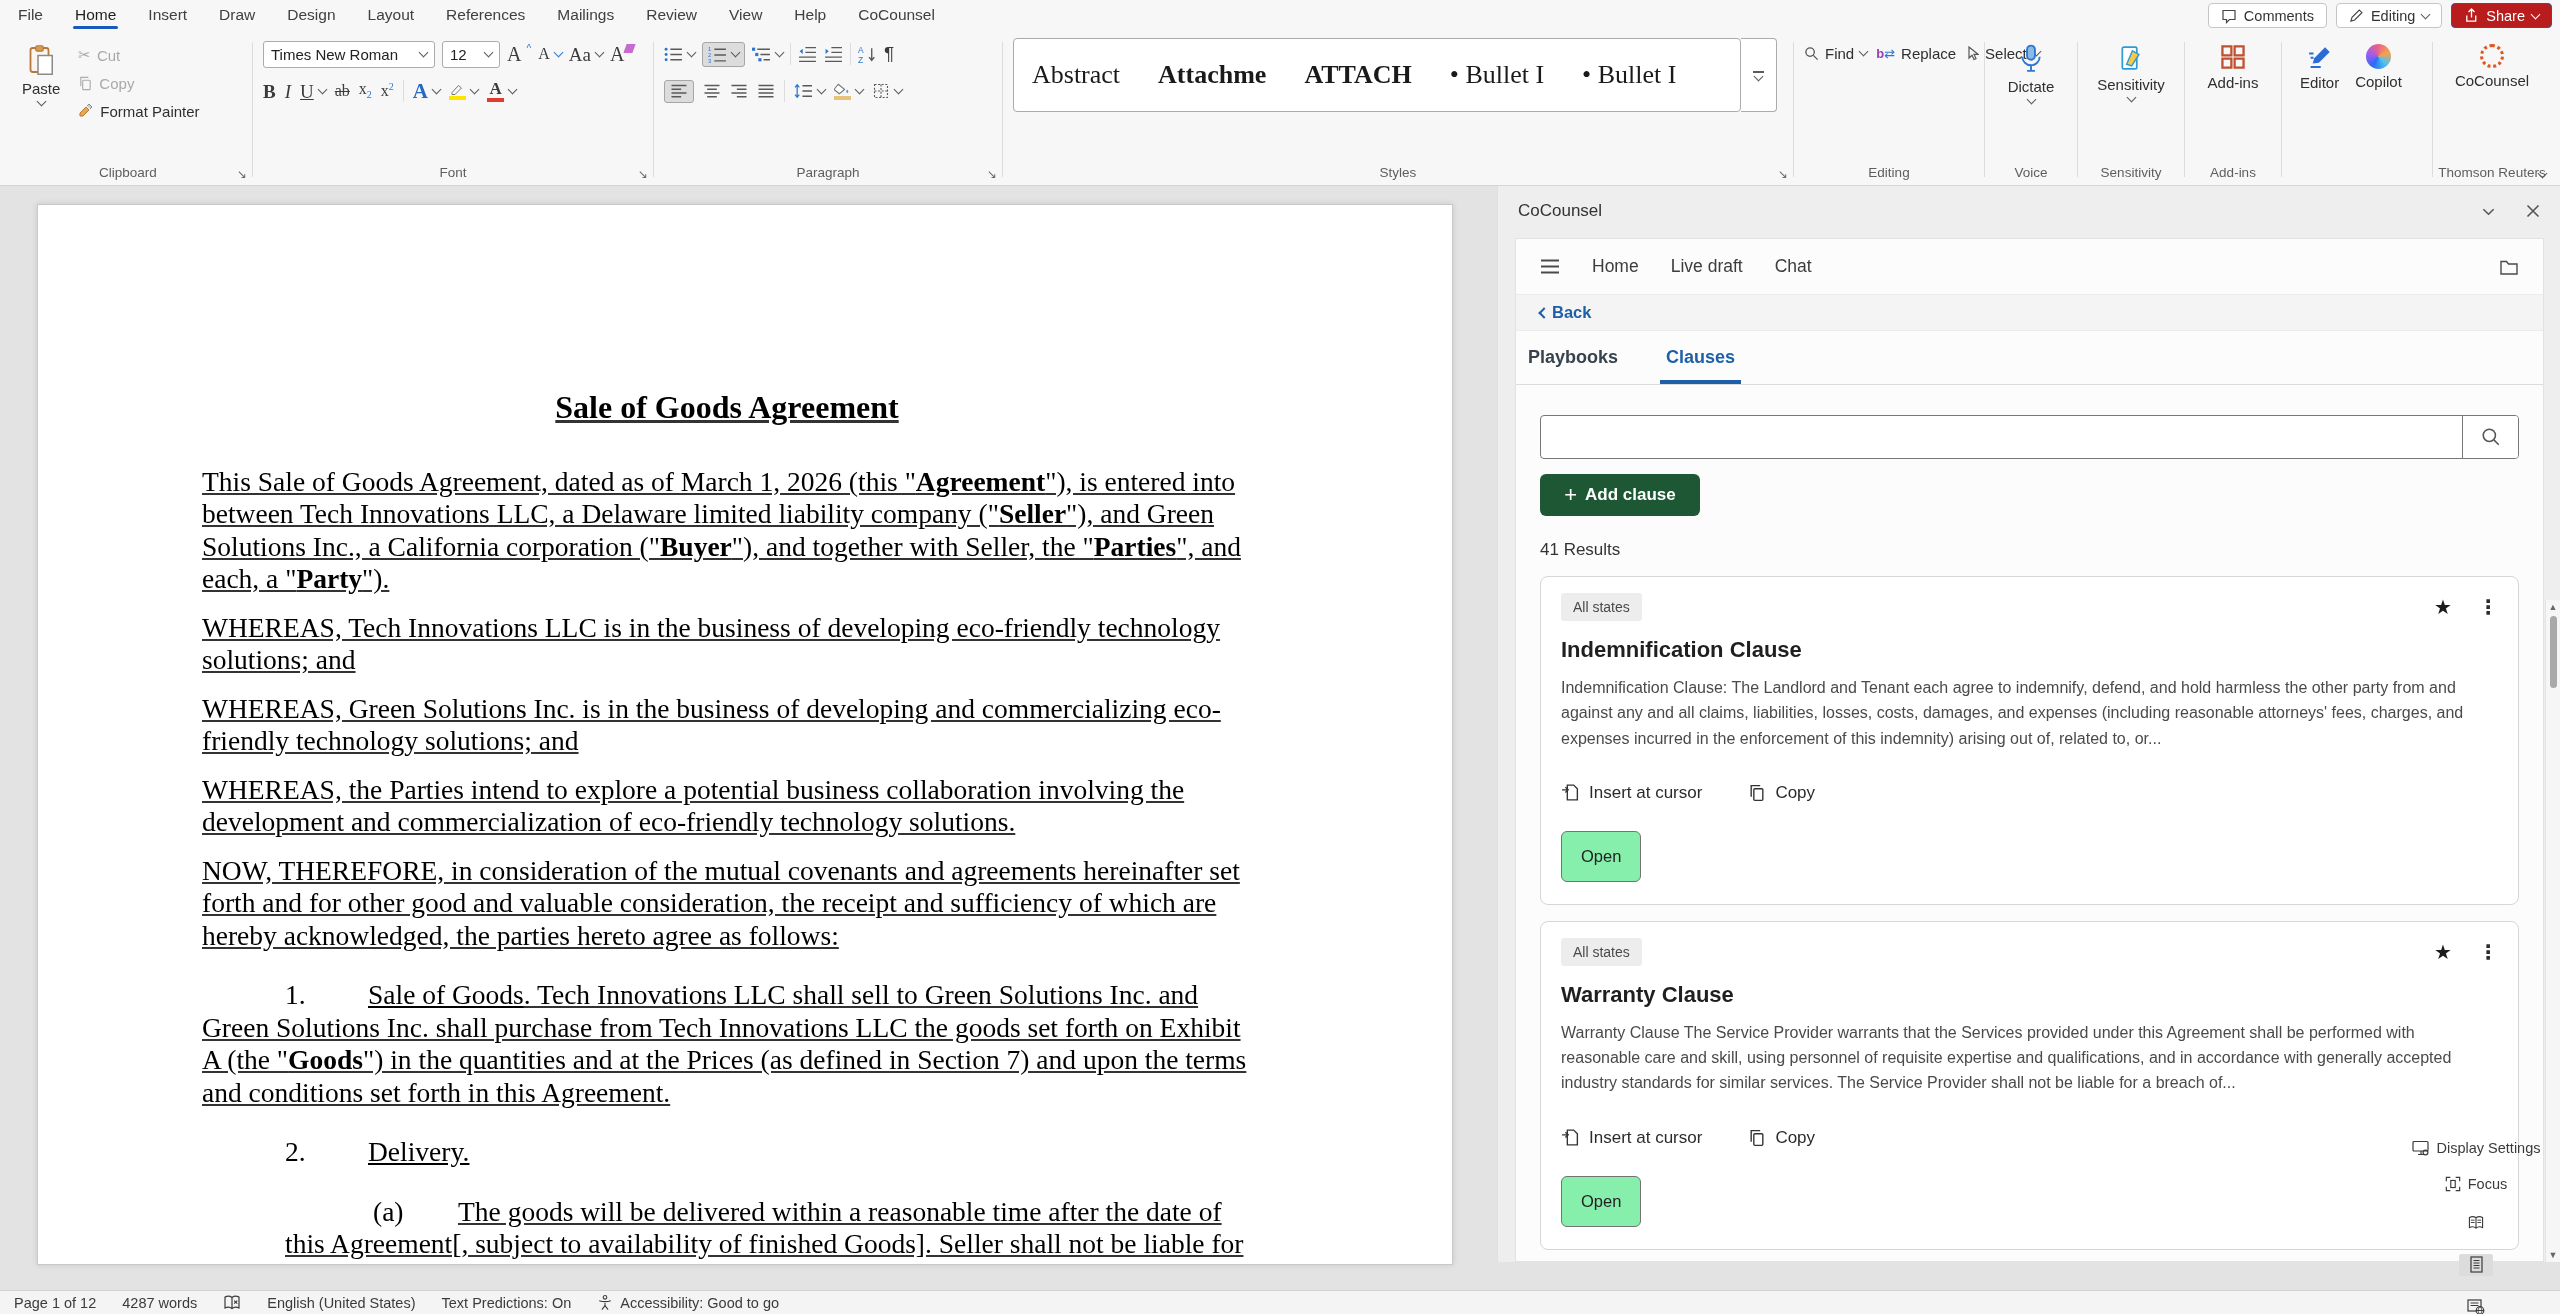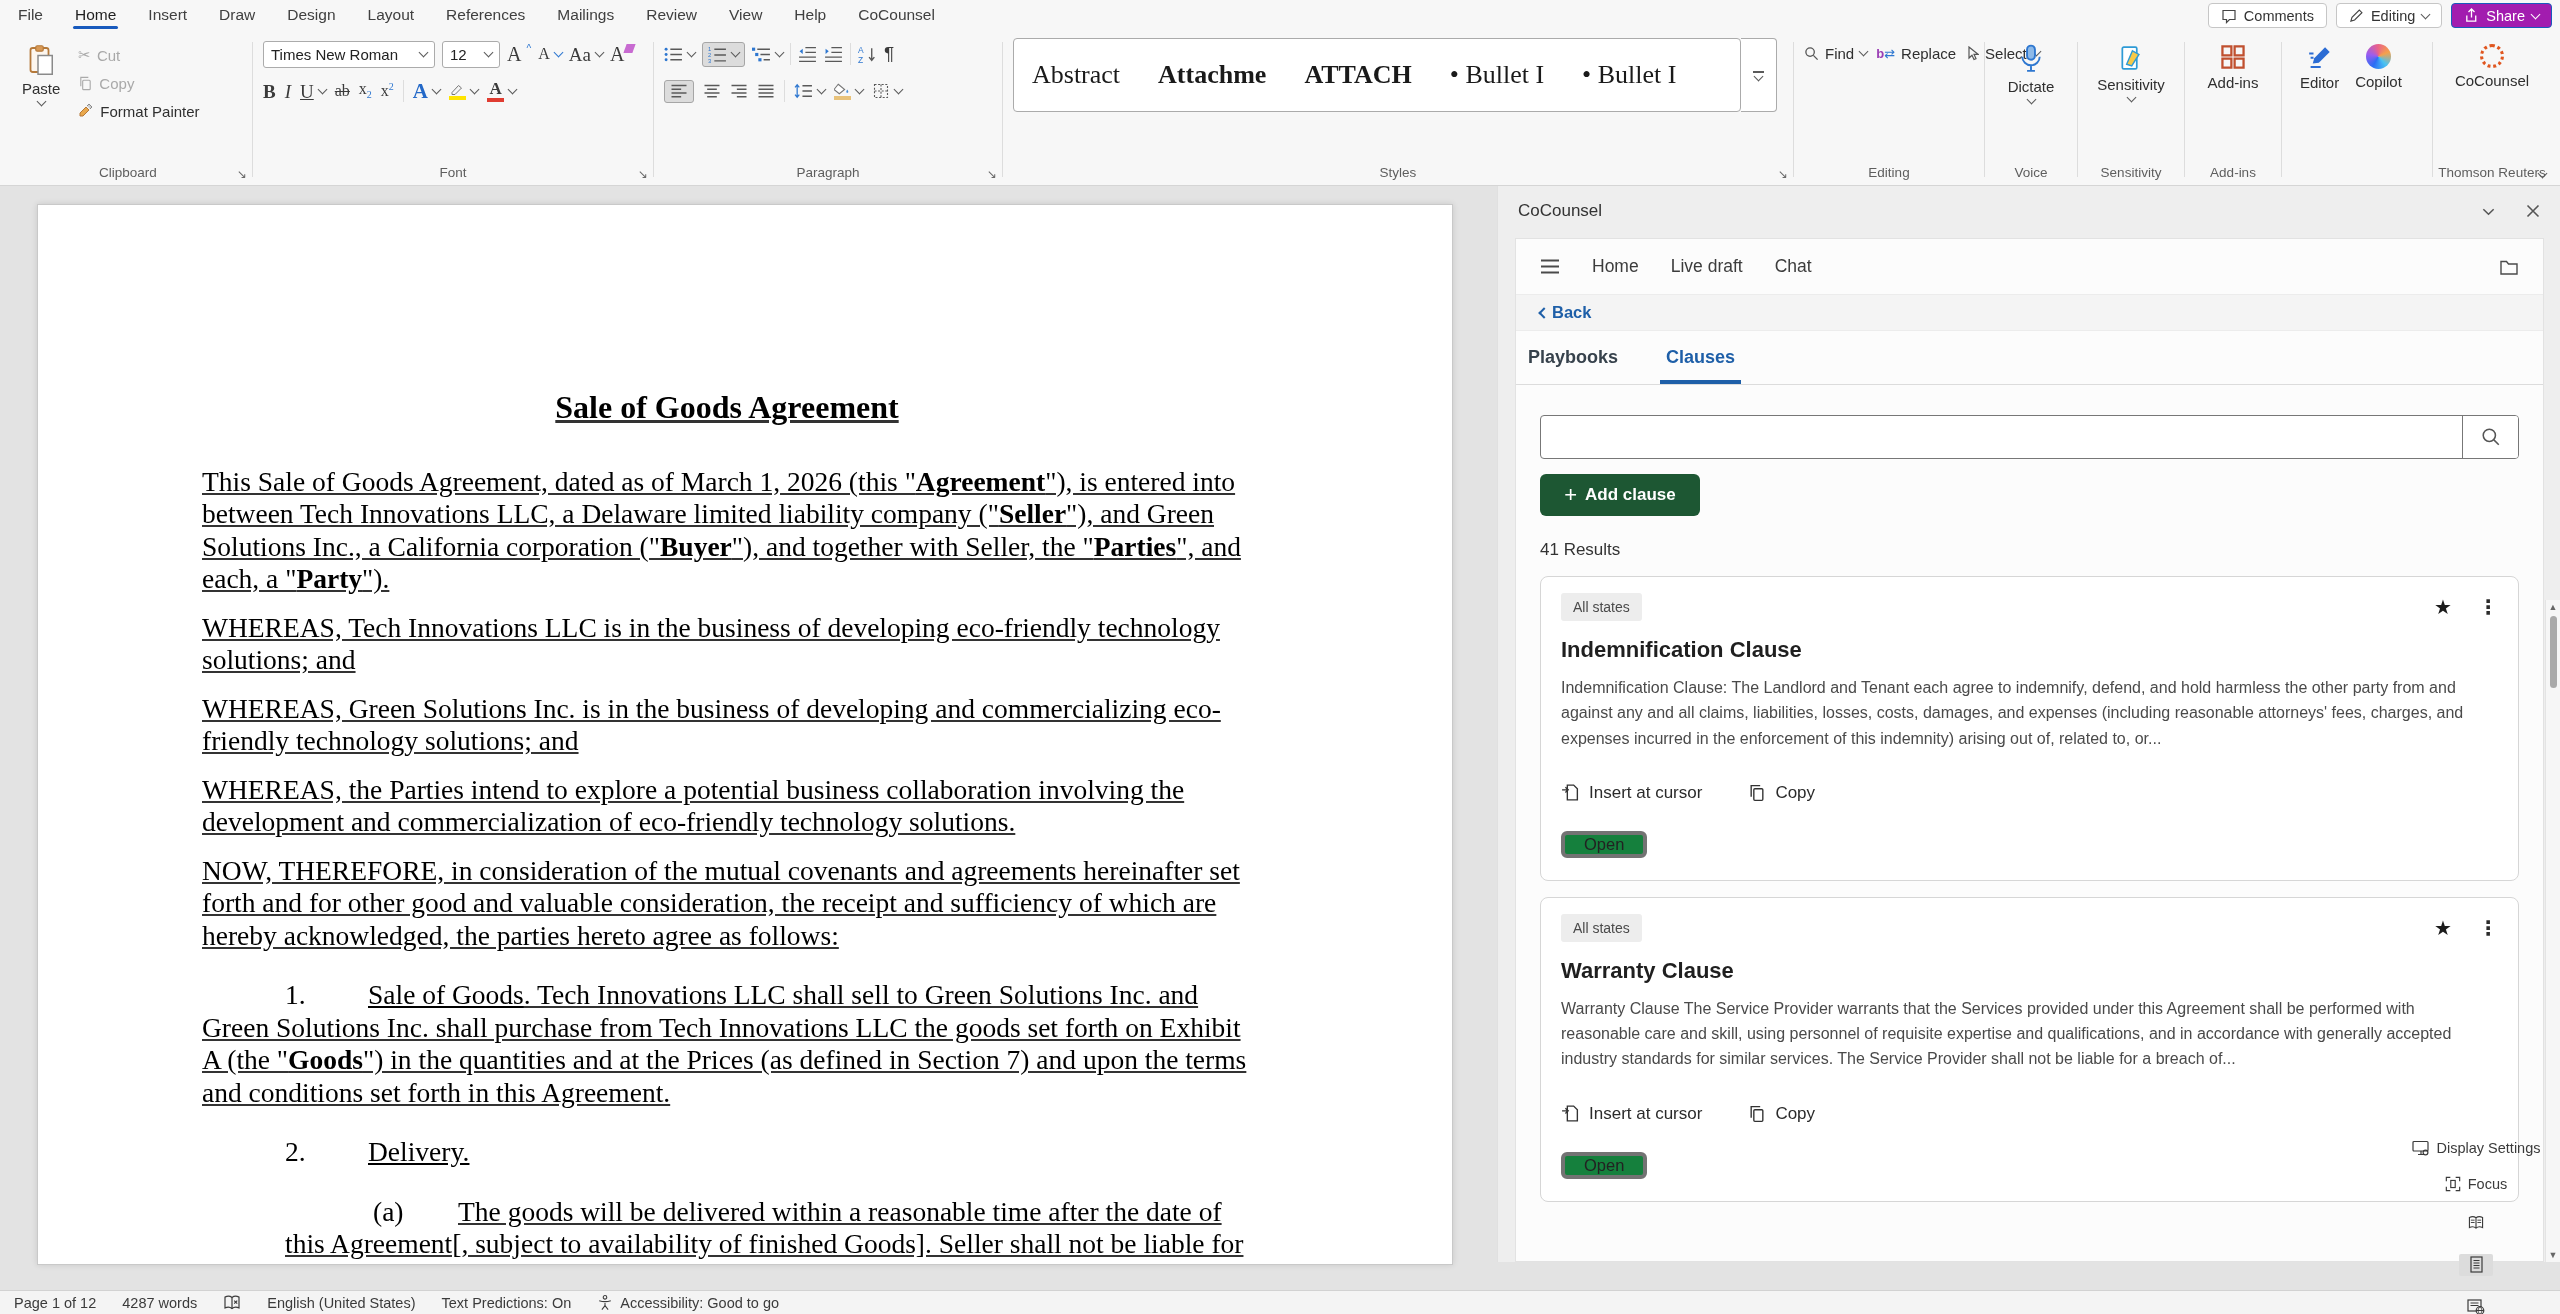--- a/index.html
+++ b/index.html
@@ -7,21 +7,21 @@
   body { font-family:"Liberation Sans","DejaVu Sans",sans-serif; background:#f6f6f6; position:relative; color:#333; }
 
   
   .tabbar { position:absolute; top:0; left:0; right:0; height:30px; background:#f7f7f7; display:flex; align-items:center; }
   .tabs { display:flex; align-items:center; gap:28px; padding-left:16px; height:100%; }
   .rtab { font-size:15.5px; color:#404040; height:100%; display:flex; align-items:center; position:relative; cursor:default; padding:0 2px; }
   .rtab.active { color:#1f1f1f; }
   .rtab.active::after { content:""; position:absolute; left:0; right:0; bottom:1px; height:3px; background:#185abd; border-radius:2px; }
   .tab-actions { position:absolute; right:8px; top:3px; display:flex; gap:9px; align-items:center; }
   .tbtn { height:25px; display:flex; align-items:center; gap:7px; padding:0 12px; border:1px solid #c6c6c6; border-radius:4px; background:#fff; font-size:14.5px; color:#333; }
-  .tbtn.share { background:#a21caf; border-color:#185abd; color:#fff; }
+  .tbtn.share { background:#b91c1c; border-color:#185abd; color:#fff; }
 
   
   .ribbon { position:absolute; top:30px; left:0; right:0; height:156px; background:#f7f7f7; border-bottom:1px solid #d5d5d5; display:flex; align-items:stretch; padding:4px 4px 0 4px; }
   .group { position:relative; padding:4px 10px 24px 10px; display:flex; flex-direction:column; }
   .gsep { width:1px; background:#ddd; margin:8px 0; }
   .glabel { position:absolute; bottom:5px; left:0; right:0; text-align:center; font-size:13.5px; color:#5e5e5e; white-space:nowrap; }
   .launcher { position:absolute; bottom:5px; right:5px; font-size:12px; color:#6a6a6a; line-height:1; }
   .r1 { display:flex; align-items:center; gap:7px; height:32px; }
   .r2 { display:flex; align-items:center; gap:9px; height:36px; margin-top:3px; }
   .bigbtn { display:flex; flex-direction:column; align-items:center; justify-content:flex-start; gap:4px; padding:6px 8px; border-radius:4px; font-size:15px; color:#2f2f2f; }
@@ -81,21 +81,21 @@
   .card { flex:none; background:#fff; border:1px solid #d6d6d6; border-radius:8px; padding:16px 20px 22px; }
   .card-top { display:flex; align-items:center; }
   .badge { background:#ededed; border-radius:3px; padding:6px 12px; font-size:14px; color:#4a4a4a; }
   .card-top-icons { margin-left:auto; display:flex; gap:26px; align-items:center; }
   .star { font-size:20px; color:#1c1c1c; line-height:1; }
   .kebab { font-size:20px; color:#2b2b2b; line-height:1; font-weight:bold; letter-spacing:0; }
   .card-title { margin-top:16px; font-size:22px; font-weight:bold; color:#1f1f1f; }
   .card-body { margin-top:12px; font-size:16px; line-height:1.58; color:#4a4a4a; }
   .card-actions { margin-top:32px; display:flex; gap:46px; align-items:center; }
   .c-action { display:flex; align-items:center; gap:9px; font-size:17px; color:#2b2b2b; }
-  .open-btn { margin-top:28px; display:inline-block; background:#15803d; border:4px solid #737373; border-radius:6px; padding:0 19px; font-size:16.5px; color:#222; font-family:inherit; }
+  .open-btn { margin-top:28px; display:inline-block; background:#86efac; border:1px solid #737373; border-radius:6px; padding:15px 19px; font-size:16.5px; color:#222; font-family:inherit; }
   .pscroll { position:absolute; right:0; top:414px; bottom:0; width:15px; background:#f6f6f6; border-left:1px solid #e4e4e4; display:flex; flex-direction:column; align-items:center; }
   .pscroll .arr { font-size:9px; color:#666; height:14px; line-height:14px; }
   .pscroll .thumb { width:7px; height:72px; background:#a9a9a9; border-radius:4px; margin-top:2px; }
   .pscroll .spacer { flex:1; }
 
   
   .statusbar { position:absolute; left:0; right:0; bottom:0; height:24px; background:#f4f4f4; border-top:1px solid #d2d2d2; display:flex; align-items:center; font-size:14.5px; color:#3b3b3b; padding:0 14px; }
   .sb-left { display:flex; align-items:center; gap:26px; }
   .sb-right { margin-left:auto; display:flex; align-items:center; gap:20px;flex-direction:column; }
   .sb-item { display:flex; align-items:center; gap:7px; white-space:nowrap; }

